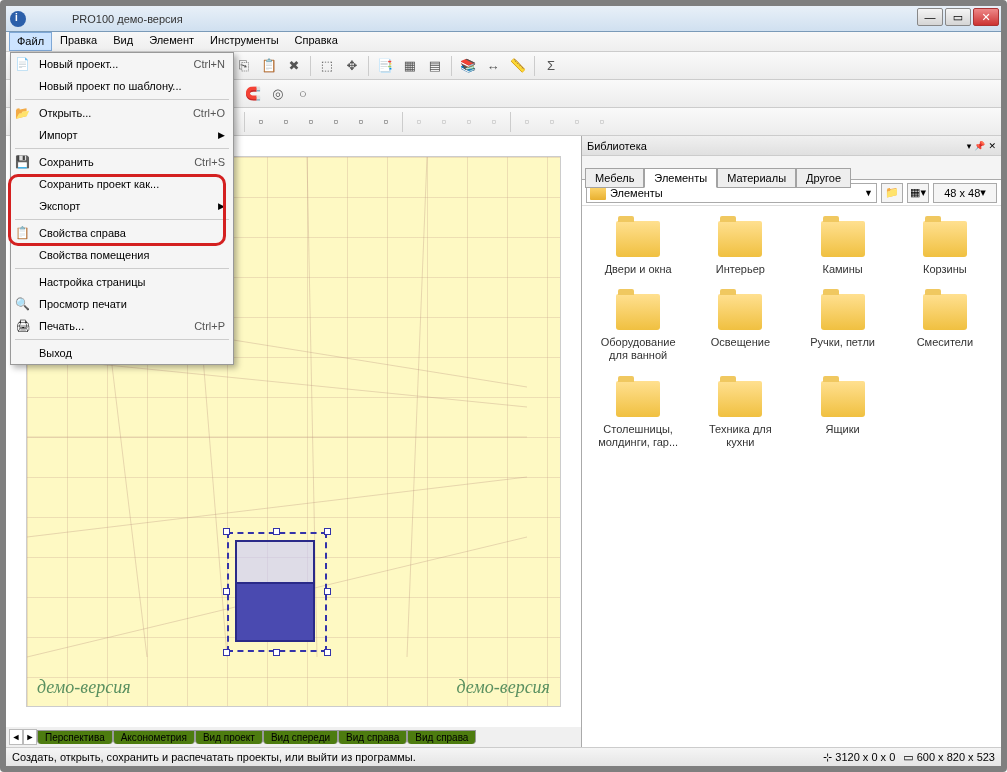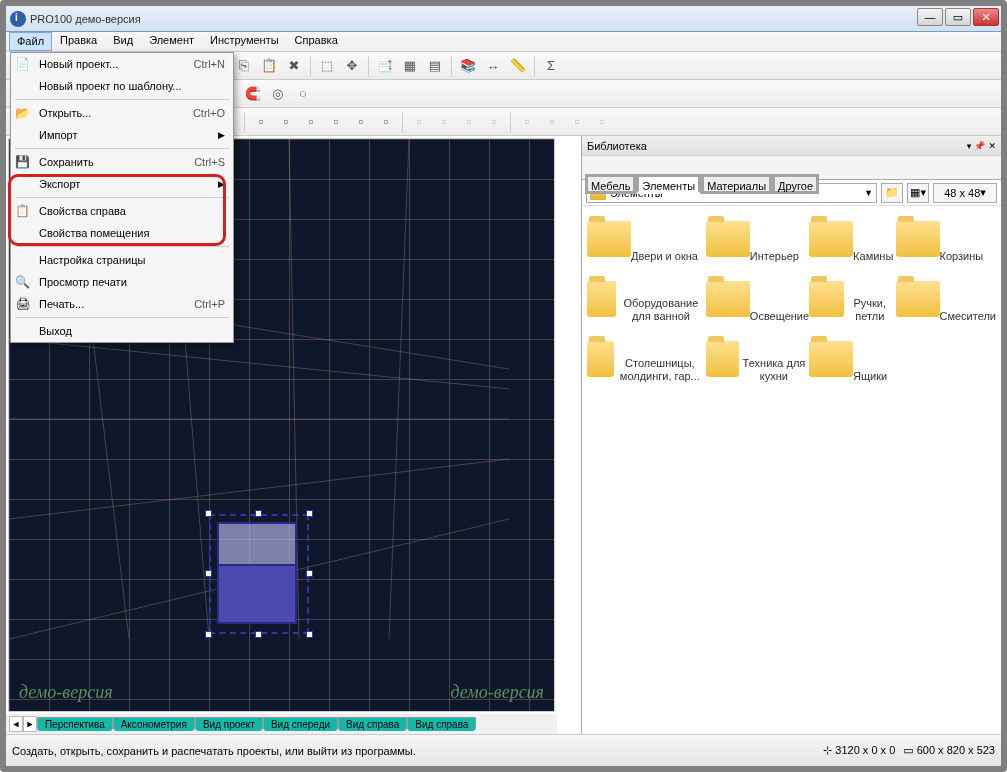--- a/index.html
+++ b/index.html
@@ -2,61 +2,61 @@
 <html><head>
 <meta charset="utf-8">
 <style>
 *{box-sizing:border-box;margin:0;padding:0;font-family:Tahoma,Arial,sans-serif;font-size:11px;}
 body{background:#fff;}
 .outer{border:6px solid rgba(0,0,0,0.5);border-radius:4px;width:1007px;height:772px;position:relative;overflow:hidden;}
 .window{width:100%;height:100%;background:#fff;display:flex;flex-direction:column;}
 .titlebar{height:26px;background:linear-gradient(#e8f0f8,#d0e0f0);border-bottom:1px solid #7a9ab8;display:flex;align-items:center;padding:0 4px;position:relative;}
 .titlebar .icon{width:16px;height:16px;background:#2b5faa;border-radius:50%;margin-right:4px;position:relative;}
 .titlebar .icon::after{content:"i";color:#fff;position:absolute;left:5px;top:1px;font-weight:bold;font-size:10px;}
-.titlebar .title{color:#333;}
+.titlebar .title{color:#333;margin-left:42px;}
 .wincontrols{position:absolute;right:2px;top:2px;display:flex;gap:2px;}
 .wincontrols .btn{width:26px;height:18px;border:1px solid #888;background:linear-gradient(#f5f5f5,#d5d5d5);display:flex;align-items:center;justify-content:center;font-size:11px;border-radius:2px;}
 .wincontrols .close{background:linear-gradient(#e88,#c33);color:#fff;border-color:#a33;}
 .menubar{height:20px;background:linear-gradient(#f8f8f8,#eee);border-bottom:1px solid #ccc;display:flex;padding:0 3px;}
 .menubar .item{padding:2px 8px;cursor:default;}
 .menubar .item.active{background:#cde4ff;border:1px solid #7fa8d6;padding:2px 7px;}
 .toolbar{height:28px;background:linear-gradient(#fafafa,#ececec);border-bottom:1px solid #ccc;display:flex;align-items:center;padding:0 3px;gap:3px;}
 .tbtn{width:22px;height:22px;display:flex;align-items:center;justify-content:center;font-size:13px;color:#555;border:1px solid transparent;}
 .sep{width:1px;height:20px;background:#ccc;margin:0 2px;}
 .content{flex:1;display:flex;position:relative;overflow:hidden;}
 .viewport{flex:1;background:#fff;position:relative;display:flex;flex-direction:column;}
-.canvas{flex:1;background:#0f172a;position:relative;overflow:hidden;border:1px solid #ccc;margin:2px;}
+.canvas{flex:1;background:#fef9c3;position:relative;overflow:hidden;border:1px solid #ccc;margin:20px;}
 .grid{position:absolute;inset:0;background-image:linear-gradient(rgba(200,160,140,0.3) 1px,transparent 1px),linear-gradient(90deg,rgba(200,160,140,0.3) 1px,transparent 1px);background-size:40px 40px;}
 .model{position:absolute;left:200px;top:375px;width:100px;height:120px;}
 .model .box{position:absolute;left:8px;top:50px;width:80px;height:60px;background:#4a4ab0;border:2px solid #2a2a88;}
 .model .box2{position:absolute;left:8px;top:8px;width:80px;height:45px;background:rgba(200,200,255,0.6);border:2px solid #2a2a88;}
 .model .sel{position:absolute;inset:0;border:2px dashed #33a;}
 .model .handle{position:absolute;width:7px;height:7px;background:#fff;border:1px solid #33a;}
 .watermark{position:absolute;bottom:8px;font-style:italic;color:#5a9060;font-size:18px;font-family:Georgia,serif;}
 .viewtabs{height:20px;display:flex;align-items:center;padding:0 3px;background:#f0f0f0;gap:0;}
 .viewtabs .arrow{width:14px;height:16px;display:flex;align-items:center;justify-content:center;border:1px solid #bbb;background:#fff;font-size:9px;}
-.viewtabs .tab{padding:1px 7px;border:1px solid #999;border-bottom:none;background:#14b8a6;font-size:10px;border-radius:0 0 4px 4px;}
-.library{width:420px;background:#f6f6f6;border-left:1px solid #aaa;display:flex;flex-direction:column;margin-left:24px;}
+.viewtabs .tab{padding:1px 7px;border:1px solid #999;border-bottom:none;background:#4d7c0f;font-size:10px;border-radius:0 0 4px 4px;}
+.library{width:420px;background:#f6f6f6;border-left:1px solid #aaa;display:flex;flex-direction:column;}
 .libheader{height:20px;background:linear-gradient(#f0f0f0,#e0e0e0);border-bottom:1px solid #ccc;display:flex;align-items:center;padding:0 5px;justify-content:space-between;}
 .libheader .ctrls{display:flex;gap:3px;}
 .libheader .ctrls span{cursor:default;font-size:9px;}
 .libtabs{height:24px;display:flex;padding:3px 3px 0;gap:0;border-bottom:1px solid #aaa;background:#f4f4f4;}
-.libtabs .tab{padding:3px 3px;border:3px solid #a3a3a3;background:#eee;cursor:default;position:relative;top:15px;}
+.libtabs .tab{padding:3px 9px;border:1px solid #a3a3a3;background:#eee;cursor:default;position:relative;top:9px;}
 .libtabs .tab.active{background:#fff;border-bottom-color:#fff;}
 .libpath{height:26px;display:flex;align-items:center;padding:2px 4px;gap:4px;background:#fff;border-bottom:1px solid #ddd;}
 .libpath .pathbox{flex:1;height:20px;border:1px solid #aaa;display:flex;align-items:center;padding:0 3px;background:#fff;}
 .libpath .foldericon{width:16px;height:14px;background:linear-gradient(#ffd870,#e8b030);border-radius:1px;margin-right:4px;}
 .libpath .dd{font-size:9px;margin-left:auto;}
 .libpath .ibtn{width:22px;height:20px;border:1px solid #aaa;display:flex;align-items:center;justify-content:center;background:#f5f5f5;font-size:11px;}
 .libgrid{flex:1;background:#fff;overflow:auto;padding:15px 5px;display:grid;grid-template-columns:repeat(4,1fr);gap:18px 0;align-content:start;}
-.folder{display:flex;flex-direction:row;align-items:flex-end;text-align:center;cursor:default;}
+.folder{display:flex;flex-direction:column;align-items:center;text-align:center;cursor:default;}
 .folder .ficon{width:44px;height:36px;background:linear-gradient(#ffe090,#f0c040);border-radius:2px 2px 3px 3px;position:relative;margin-bottom:6px;}
 .folder .ficon::before{content:"";position:absolute;left:2px;top:-5px;width:16px;height:6px;background:#f0c860;border-radius:2px 2px 0 0;}
 .folder .label{font-size:11px;color:#333;max-width:92px;line-height:1.2;}
-.statusbar{height:32px;background:linear-gradient(#f5f5f5,#e5e5e5);border-top:1px solid #ccc;display:flex;align-items:center;padding:0 6px;justify-content:space-between;}
+.statusbar{height:19px;background:linear-gradient(#f5f5f5,#e5e5e5);border-top:1px solid #ccc;display:flex;align-items:center;padding:0 6px;justify-content:space-between;}
 .statusbar .right{display:flex;gap:8px;}
 .filemenu{position:absolute;left:4px;top:46px;width:224px;background:#f5f5f5;border:1px solid #999;box-shadow:3px 3px 6px rgba(0,0,0,0.3);z-index:10;}
 .filemenu .mrow{display:flex;align-items:center;padding:4px 8px 4px 28px;position:relative;cursor:default;height:22px;}
 .filemenu .mrow .sc{margin-left:auto;color:#555;}
 .filemenu .mrow .ar{margin-left:auto;font-size:9px;}
 .filemenu .mrow .micon{position:absolute;left:4px;width:16px;height:16px;display:flex;align-items:center;justify-content:center;font-size:12px;}
 .filemenu .msep{height:1px;background:#ccc;margin:2px 4px;}
 .highlight{position:absolute;left:2px;top:168px;width:218px;height:72px;border:3px solid #d42020;border-radius:10px;pointer-events:none;z-index:11;}
 svg.persp{position:absolute;inset:0;width:100%;height:100%;}
 svg.persp line{stroke:rgba(190,150,130,0.35);stroke-width:1;}
@@ -306,20 +306,23 @@
           <span>Импорт</span>
           <span class="ar">▶</span>
         </div>
         <div class="msep"></div>
         <div class="mrow">
           <span class="micon">💾</span>
           <span>Сохранить</span>
           <span class="sc">Ctrl+S</span>
         </div>
         <div class="mrow">
+          <span>Сохранить проект как...</span>
+        </div>
+        <div class="mrow">
           <span>Экспорт</span>
           <span class="ar">▶</span>
         </div>
         <div class="msep"></div>
         <div class="mrow">
           <span class="micon">📋</span>
           <span>Свойства справа</span>
         </div>
         <div class="mrow">
           <span>Свойства помещения</span>

